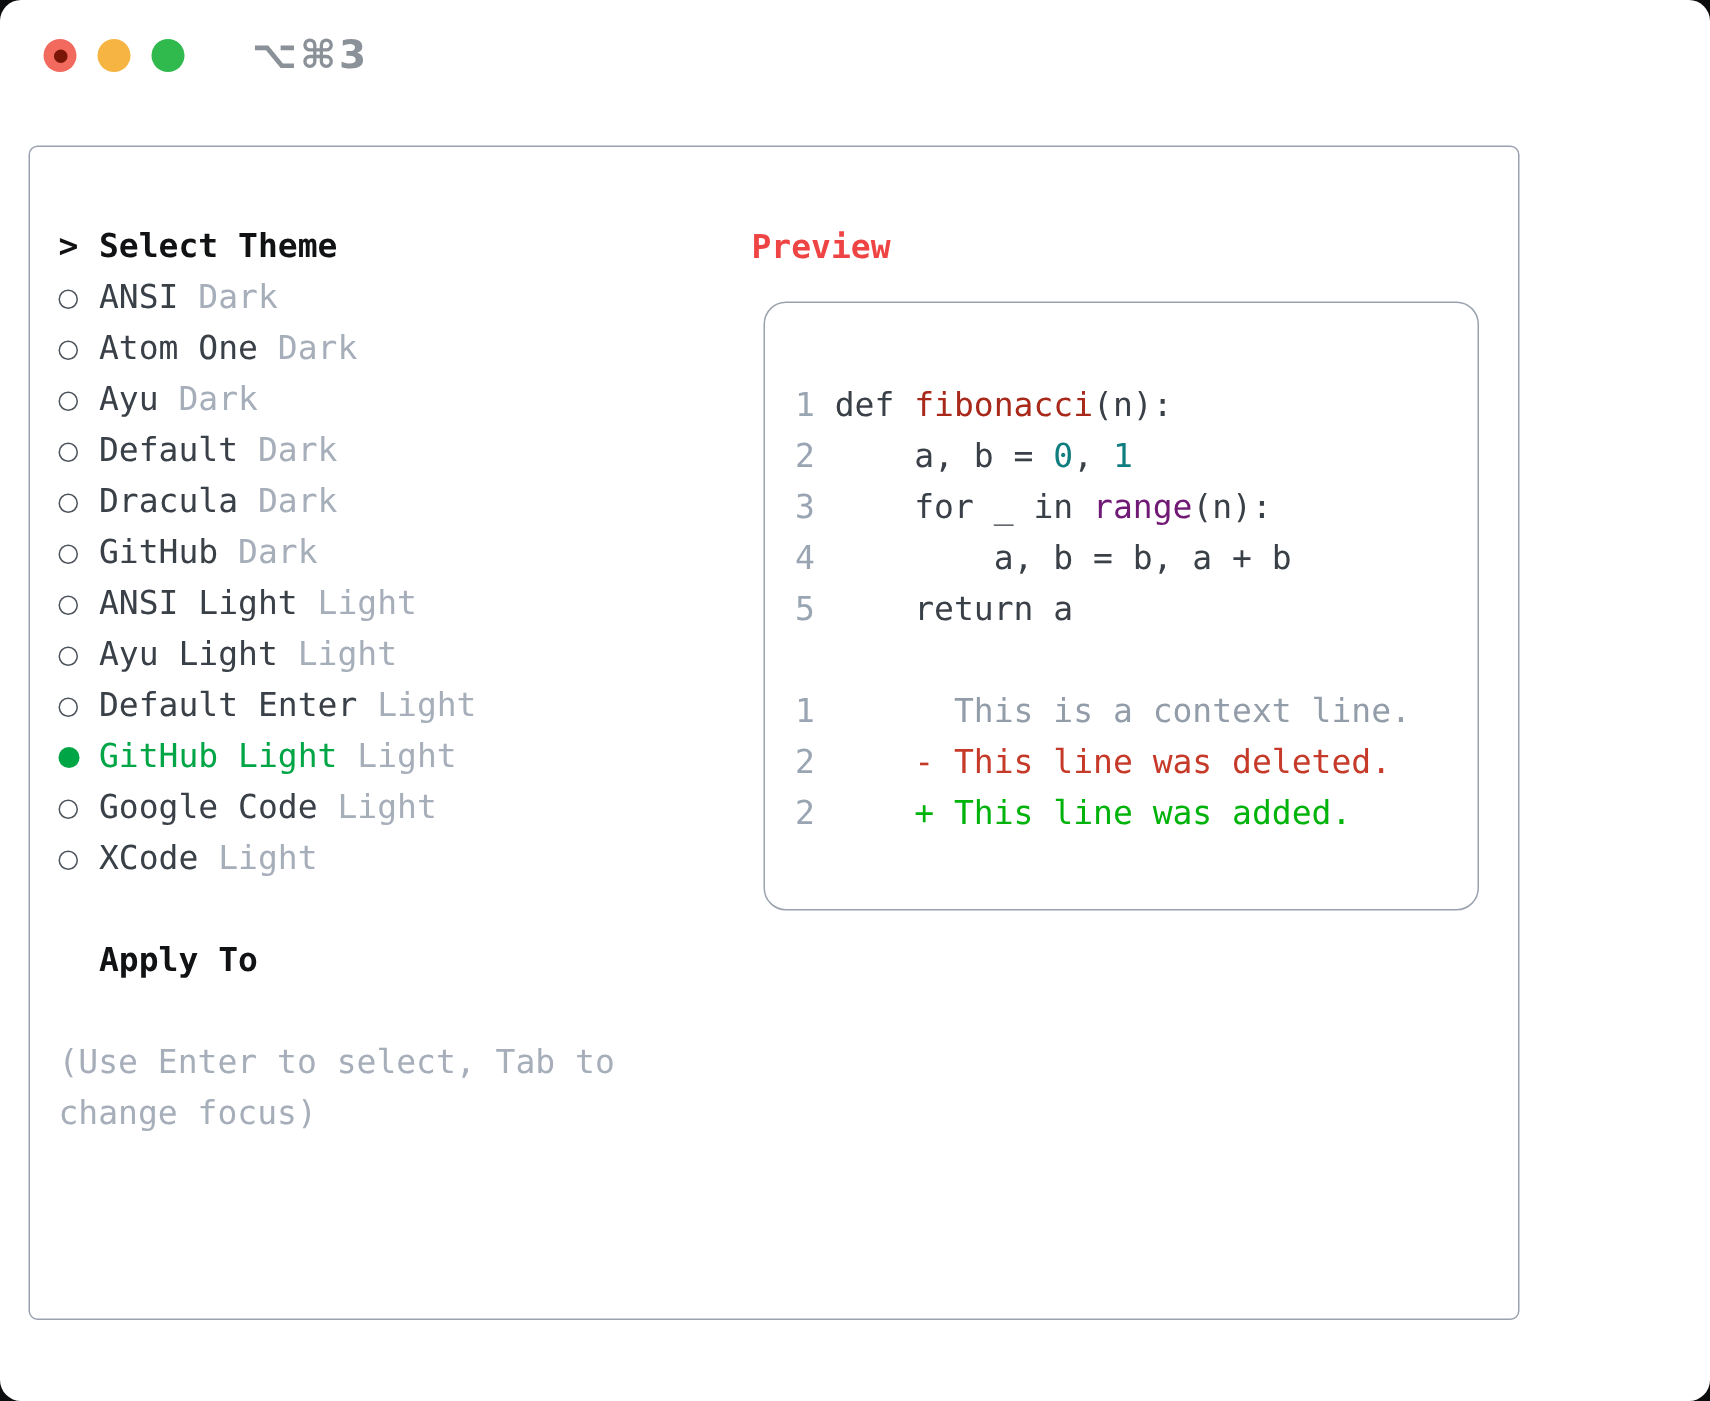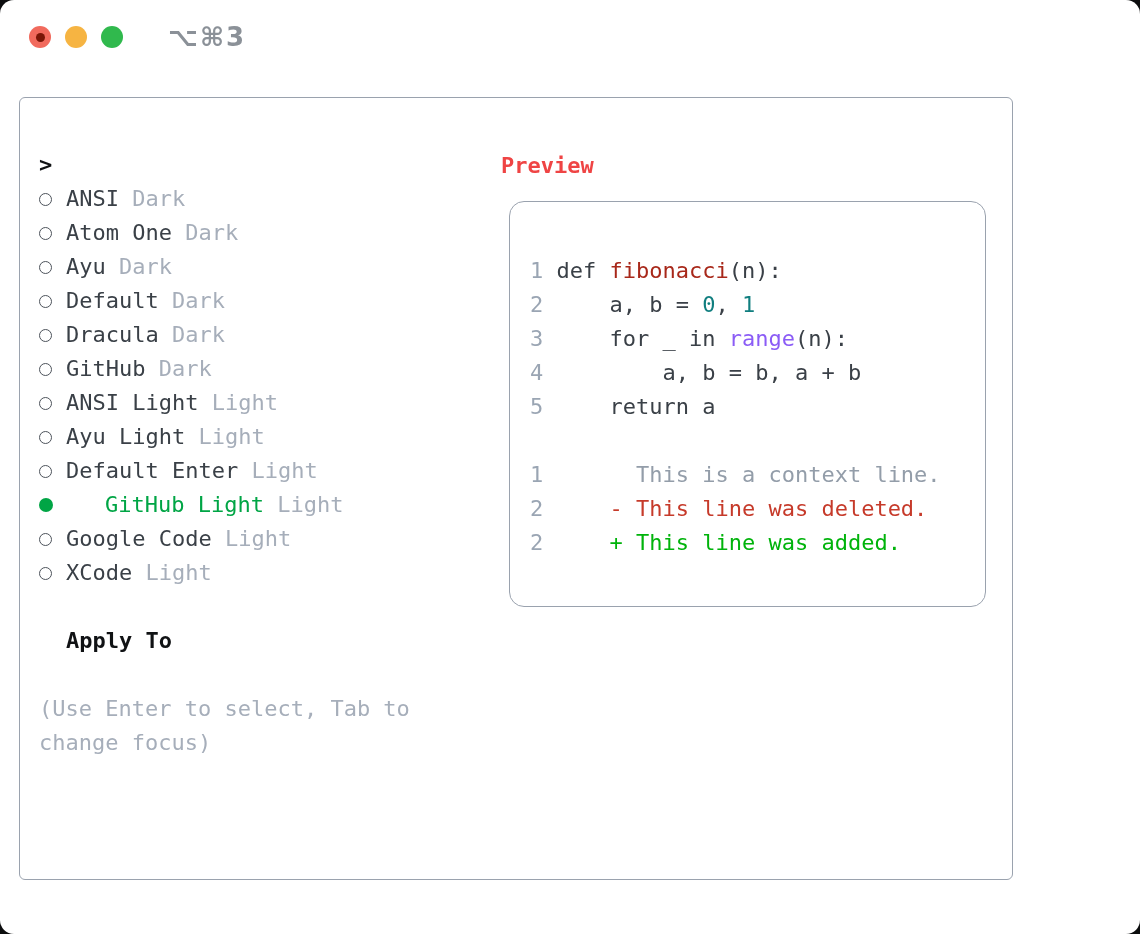--- a/index.html
+++ b/index.html
@@ -49,21 +49,21 @@
   .row { display:flex; height:34px; align-items:center; white-space:pre; }
   .gutter { width:27px; flex:none; display:flex; align-items:center; }
   .radio {
     width:13px; height:13px; border-radius:50%;
     border:1.5px solid #4d535b;
   }
   .radio.sel { border:none; background:#00a545; width:14px; height:14px; }
   .hdr { font-weight:700; color:#101214; }
   .prompt { font-weight:700; color:#101214; }
   .name { color:#3a4047; white-space:pre; }
-  .name.sel { color:#00a545;margin-left:39px; }
+  .name.sel { color:#00a545; }
   .tag { color:#a6aeba; white-space:pre; }
   .hint-line { height:34px; line-height:34px; color:#a6aeba; white-space:pre; }
   .blank-row { height:34px; }
   .apply-hdr { padding-left:27px;align-items:center; }
 
   
   .preview-title {
     position:absolute; left:481px; top:51px;
     height:34px; line-height:34px;
     font-size:22px; font-weight:700; color:#ef4444;
@@ -73,41 +73,41 @@
     width:477px; height:406px;
     border:1.5px solid #9aa2ae; border-radius:15px;
     background:#ffffff;
   }
   .code { position:absolute; left:20px; top:52px; font-size:22px; line-height:34px; }
   .cline { height:34px; white-space:pre; }
   .lnum { display:inline-block; width:26.5px; color:#9aa5b3; }
   .c-fg      { color:#3a4047; }
   .c-func    { color:#a8281a; }
   .c-num     { color:#107e7f; }
-  .c-builtin { color:#8b5cf6; }
+  .c-builtin { color:#701a75; }
   .c-ctx     { color:#939da9; }
   .c-del     { color:#c63a2a; }
   .c-add     { color:#00b30b; }
 </style>
 </head>
 <body>
 
 <div class="window">
 
   <div class="titlebar">
     <div class="light red"></div>
     <div class="light yellow"></div>
     <div class="light green"></div>
     <div class="shortcut">⌥⌘3</div>
   </div>
 
   <div class="content-box">
 
     <div class="left-pane">
-      <div class="row hdr"><span class="gutter"><span class="prompt">&gt;</span></span></div>
+      <div class="row hdr"><span class="gutter"><span class="prompt">&gt;</span></span><span>Select Theme</span></div>
 
       <div>
           <div class="row"><span class="gutter"><span class="radio"></span></span><span class="name">ANSI</span><span class="tag"> Dark</span></div>
           <div class="row"><span class="gutter"><span class="radio"></span></span><span class="name">Atom One</span><span class="tag"> Dark</span></div>
           <div class="row"><span class="gutter"><span class="radio"></span></span><span class="name">Ayu</span><span class="tag"> Dark</span></div>
           <div class="row"><span class="gutter"><span class="radio"></span></span><span class="name">Default</span><span class="tag"> Dark</span></div>
           <div class="row"><span class="gutter"><span class="radio"></span></span><span class="name">Dracula</span><span class="tag"> Dark</span></div>
           <div class="row"><span class="gutter"><span class="radio"></span></span><span class="name">GitHub</span><span class="tag"> Dark</span></div>
           <div class="row"><span class="gutter"><span class="radio"></span></span><span class="name">ANSI Light</span><span class="tag"> Light</span></div>
           <div class="row"><span class="gutter"><span class="radio"></span></span><span class="name">Ayu Light</span><span class="tag"> Light</span></div>

